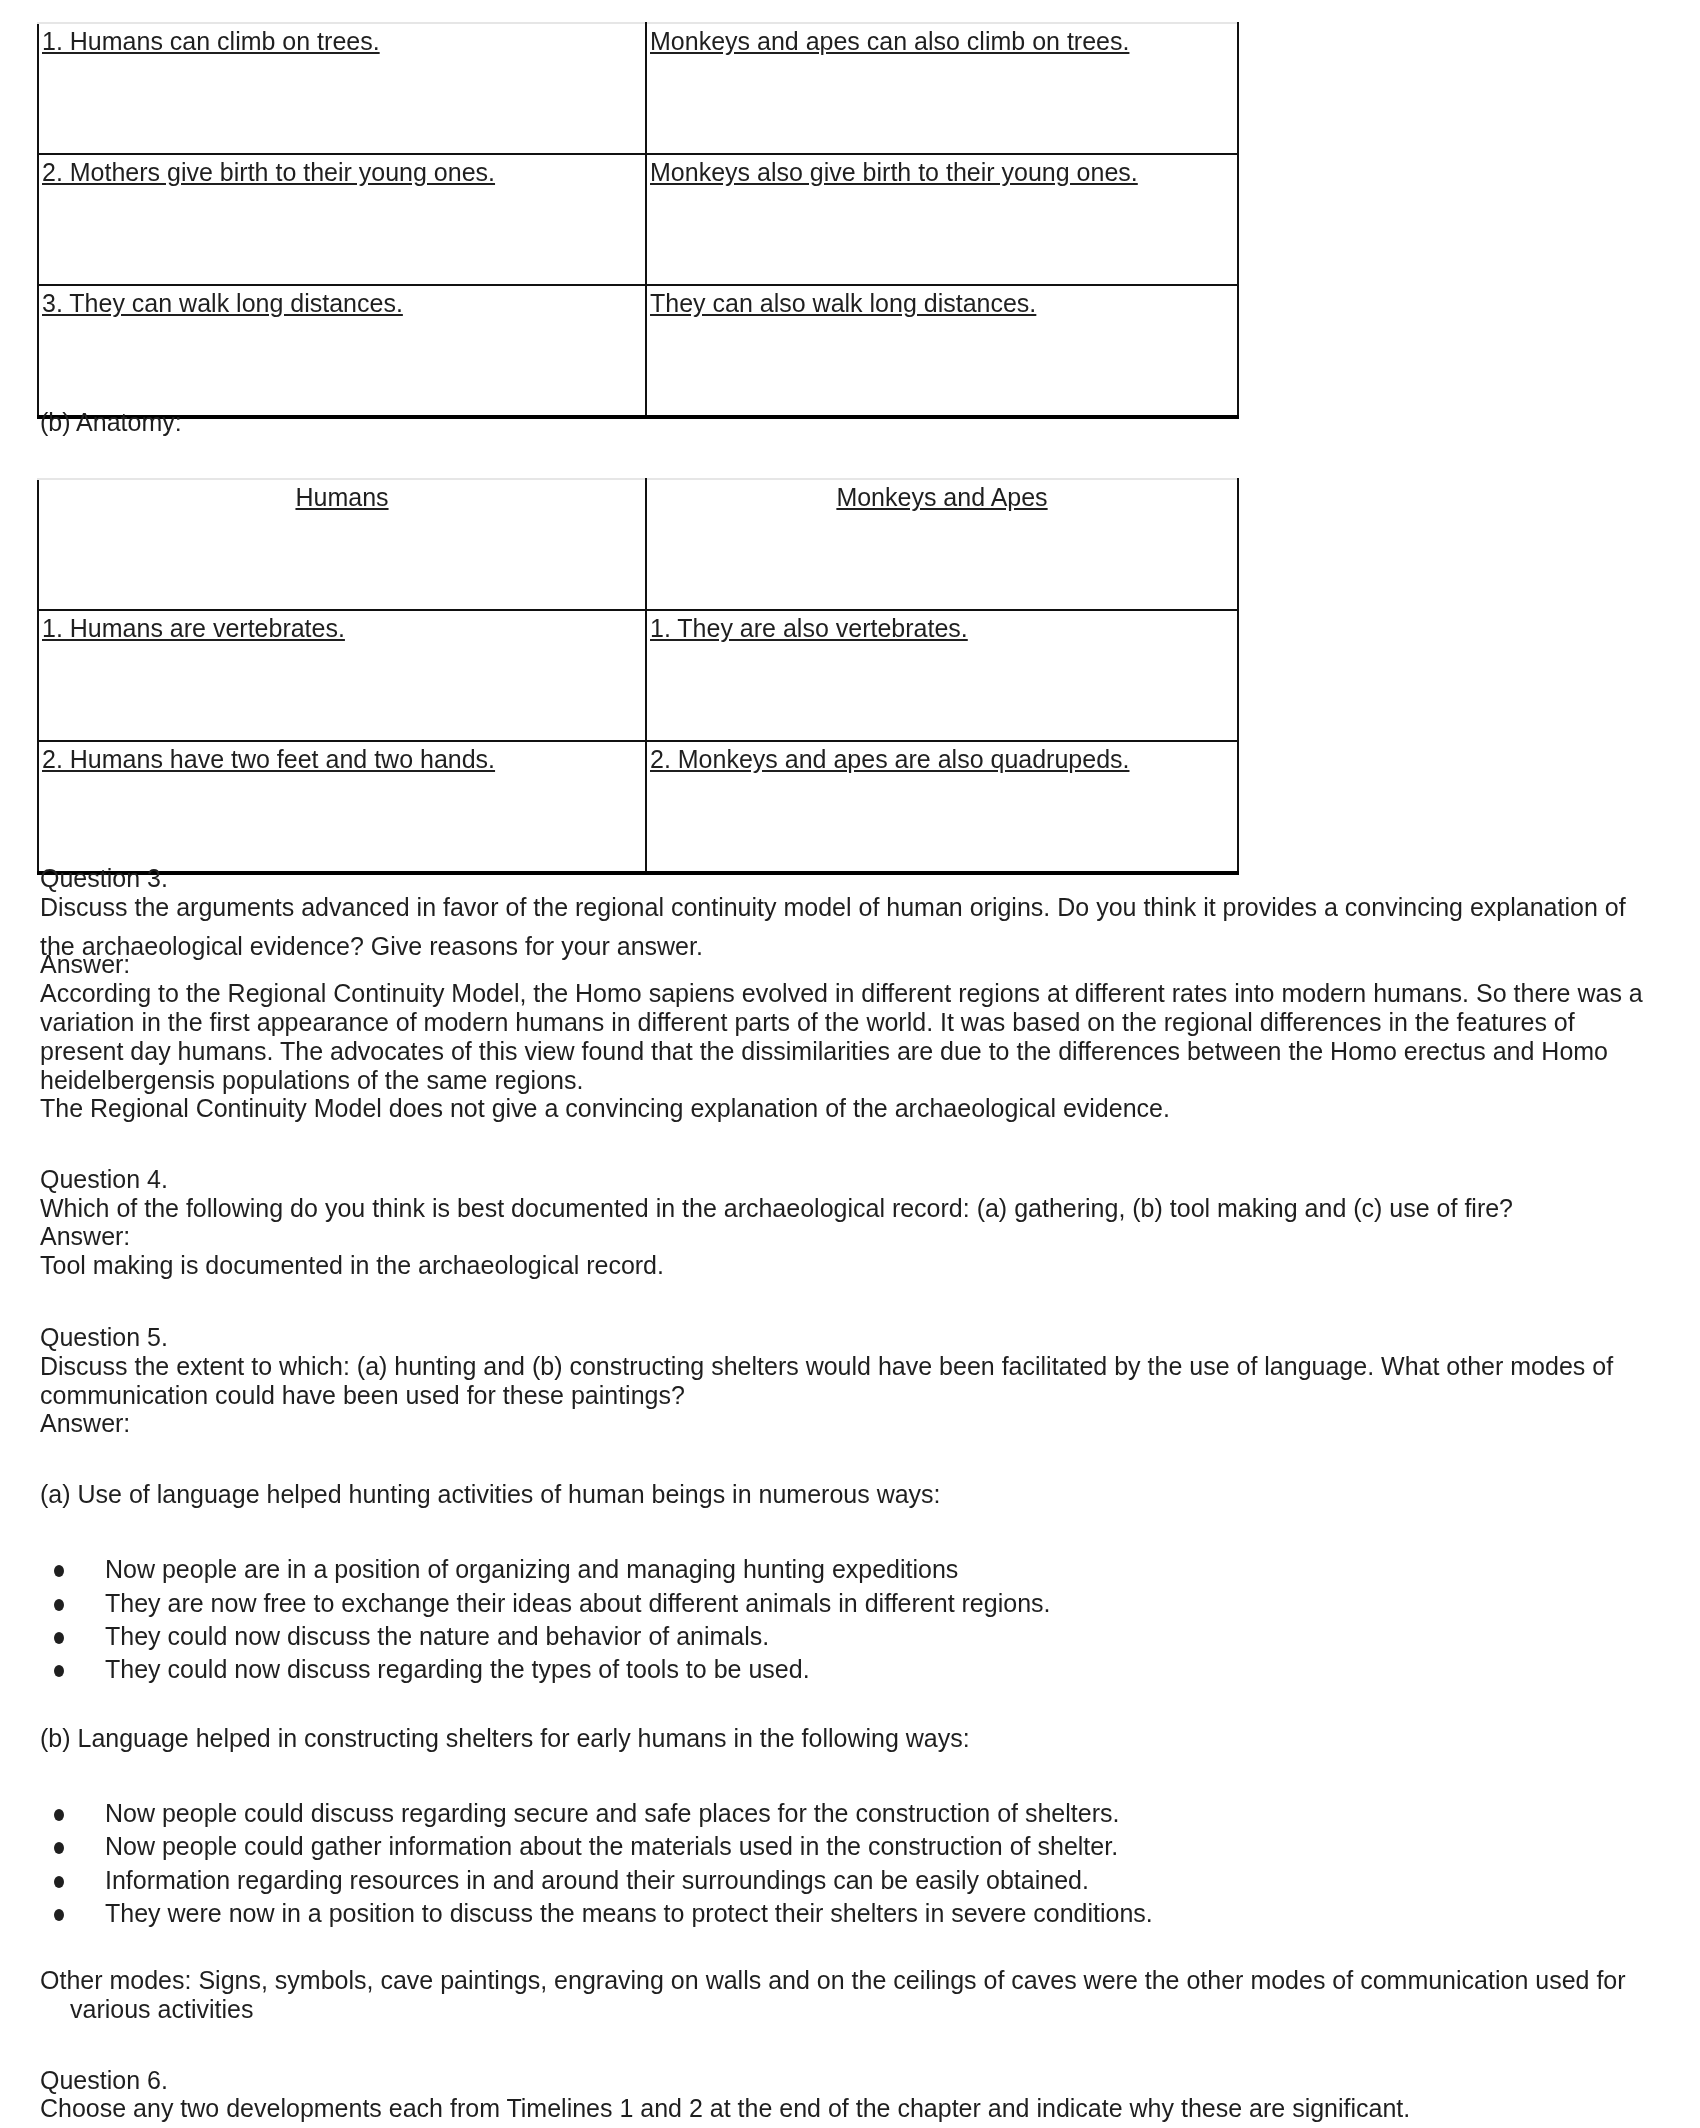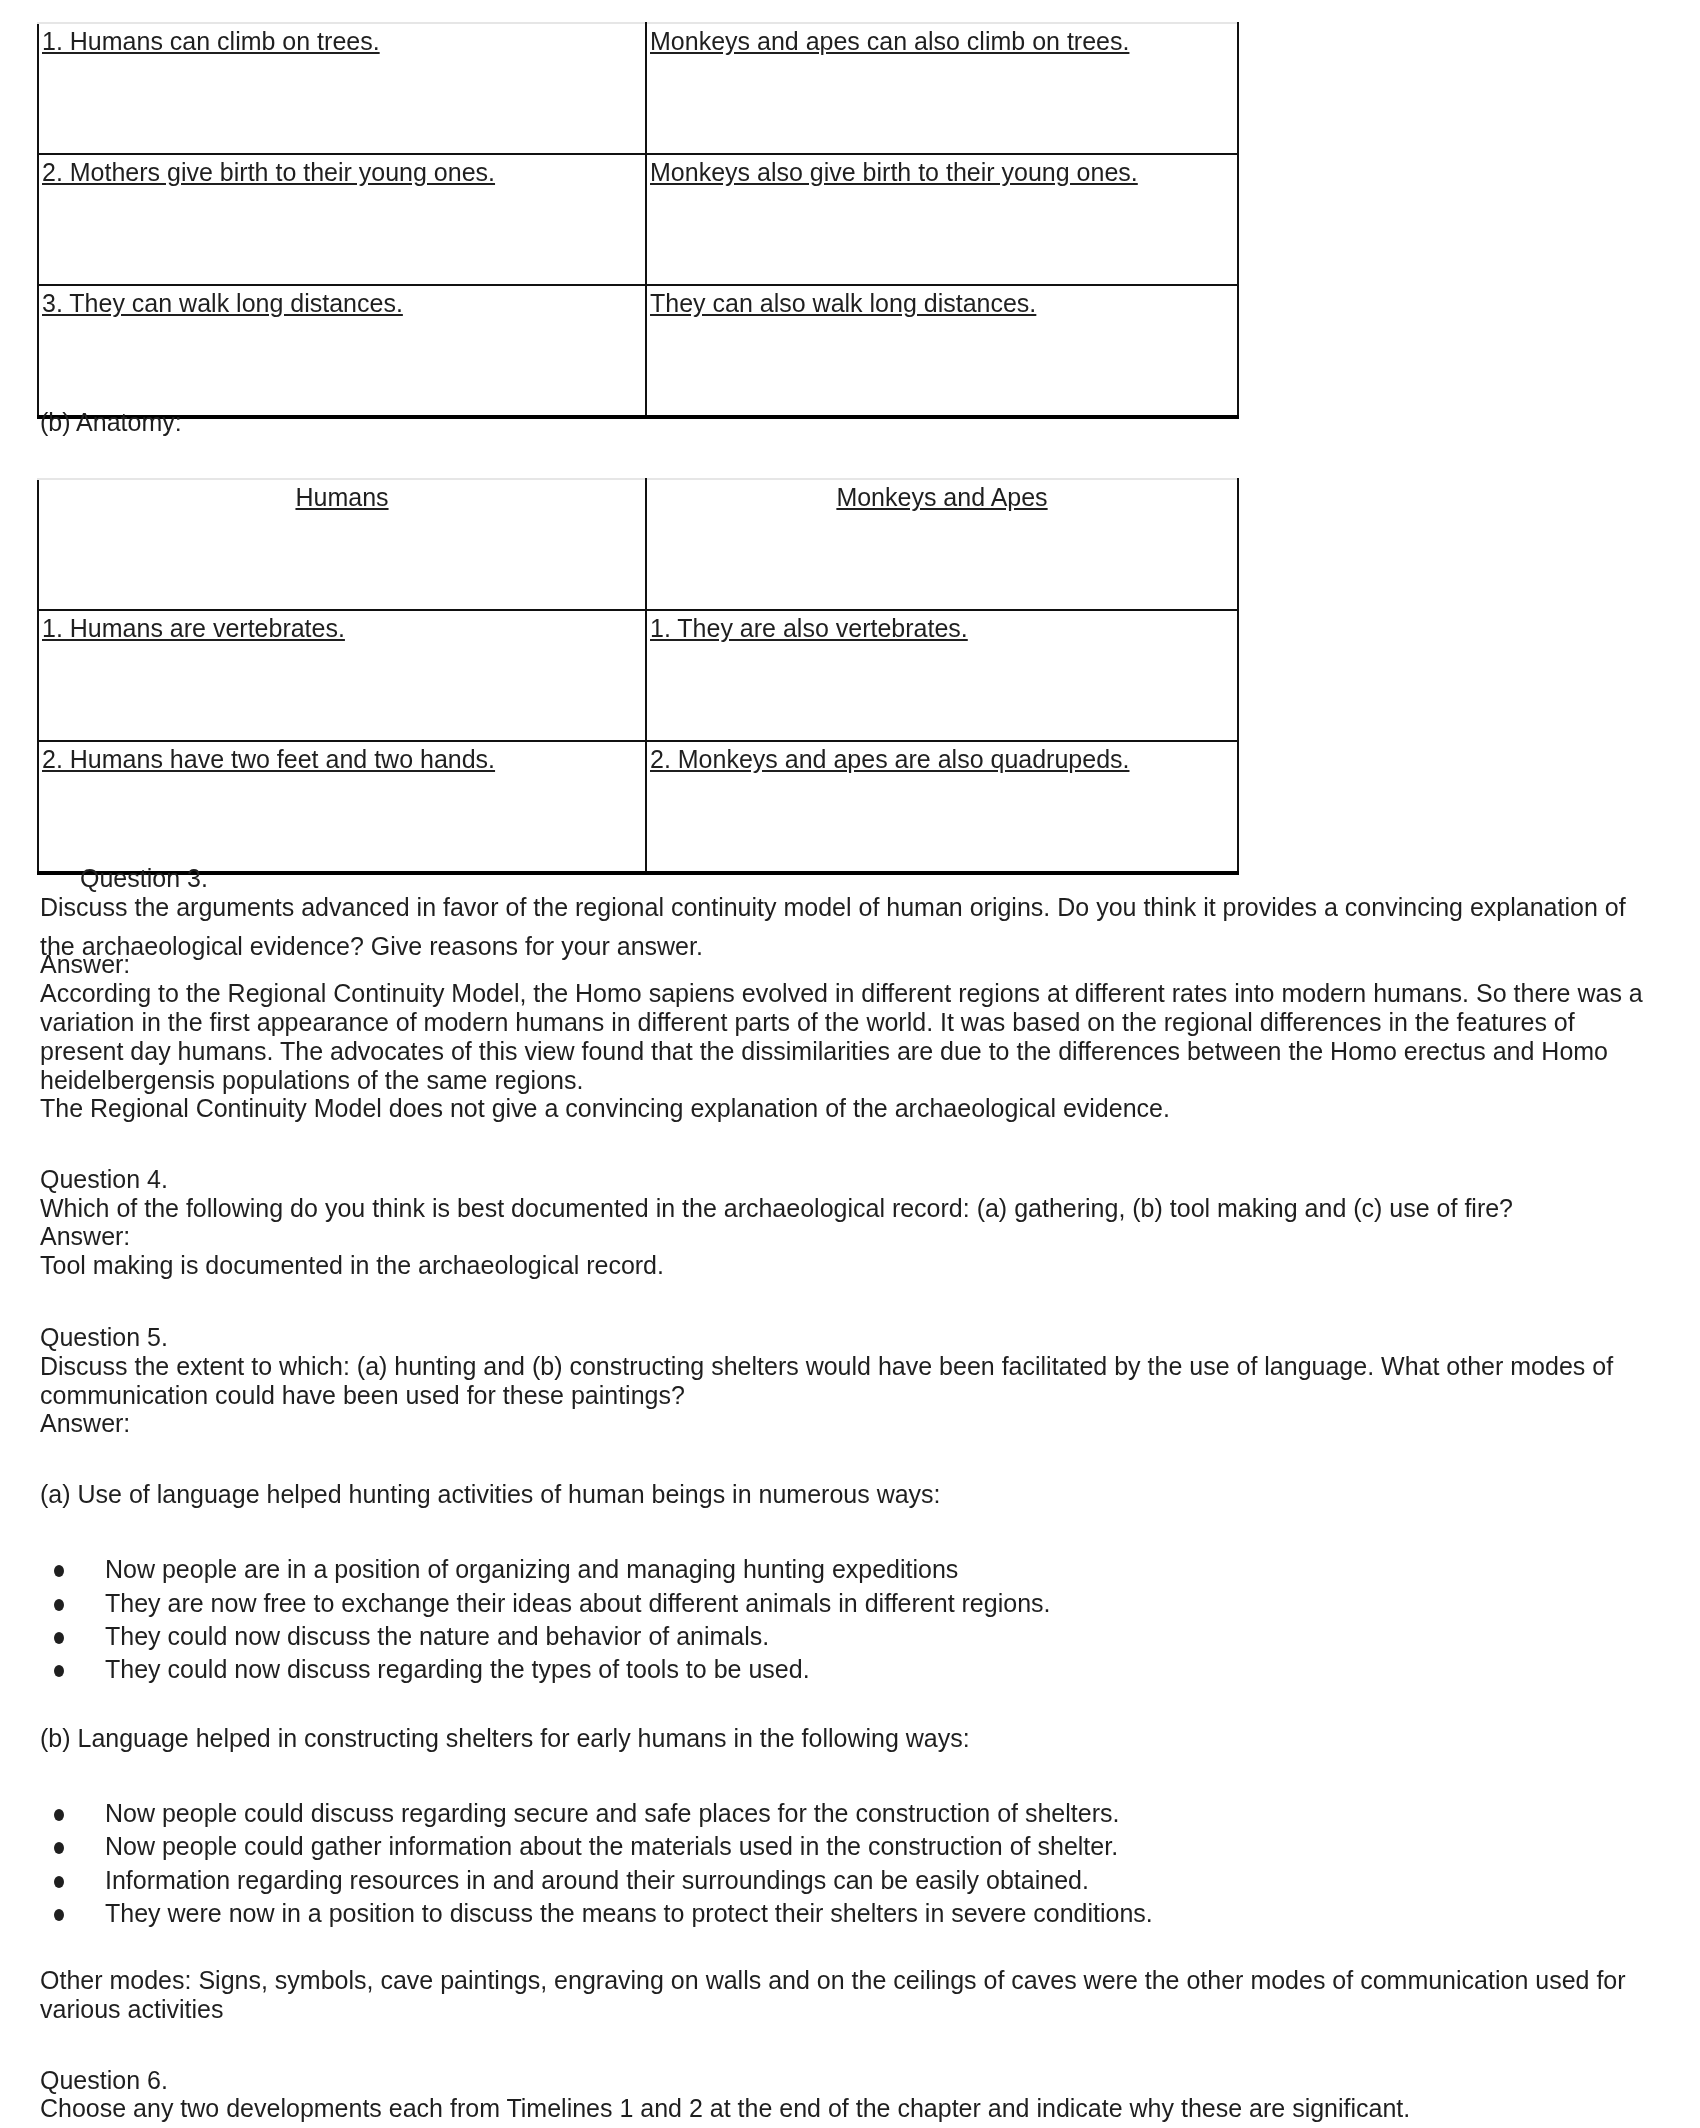--- a/index.html
+++ b/index.html
@@ -63,21 +63,21 @@
     <td>1. They are also vertebrates.</td>
   </tr>
   <tr>
     <td class="c1">2. Humans have two feet and two hands.</td>
     <td>2. Monkeys and apes are also quadrupeds.</td>
   </tr>
 </tbody>
   </table>
 
 <section>
-  <div class="line" style="top:864px;margin-left:40px;">Question 3.</div>
+  <div class="line" style="top:864px;">Question 3.</div>
   <div class="line" style="top:893px;">Discuss the arguments advanced in favor of the regional continuity model of human origins. Do you think it provides a convincing explanation of</div>
   <div class="line" style="top:932px;">the archaeological evidence? Give reasons for your answer.</div>
   <div class="line" style="top:950px;">Answer:</div>
   <div class="line" style="top:979px;">According to the Regional Continuity Model, the Homo sapiens evolved in different regions at different rates into modern humans. So there was a</div>
   <div class="line" style="top:1008px;">variation in the first appearance of modern humans in different parts of the world. It was based on the regional differences in the features of</div>
   <div class="line" style="top:1037px;">present day humans. The advocates of this view found that the dissimilarities are due to the differences between the Homo erectus and Homo</div>
   <div class="line" style="top:1066px;">heidelbergensis populations of the same regions.</div>
   <div class="line" style="top:1094px;">The Regional Continuity Model does not give a convincing explanation of the archaeological evidence.</div>
 </section>
 
@@ -128,19 +128,19 @@
       <span class="bullet-dot"></span>
       <span class="bullet-text">Information regarding resources in and around their surroundings can be easily obtained.</span>
     </div>
     <div class="bullet-row" style="top:1899px;">
       <span class="bullet-dot"></span>
       <span class="bullet-text">They were now in a position to discuss the means to protect their shelters in severe conditions.</span>
     </div>
   </div>
 
   <div class="line" style="top:1966px;">Other modes: Signs, symbols, cave paintings, engraving on walls and on the ceilings of caves were the other modes of communication used for</div>
-  <div class="line" style="top:1995px;">various activities</div>
+  <div class="line" style="top:1995px;margin-left:30px;">various activities</div>
 </section>
 
 <section>
   <div class="line" style="top:2066px;">Question 6.</div>
   <div class="line" style="top:2094px;">Choose any two developments each from Timelines 1 and 2 at the end of the chapter and indicate why these are significant.</div>
 </section>
 
 </body></html>

